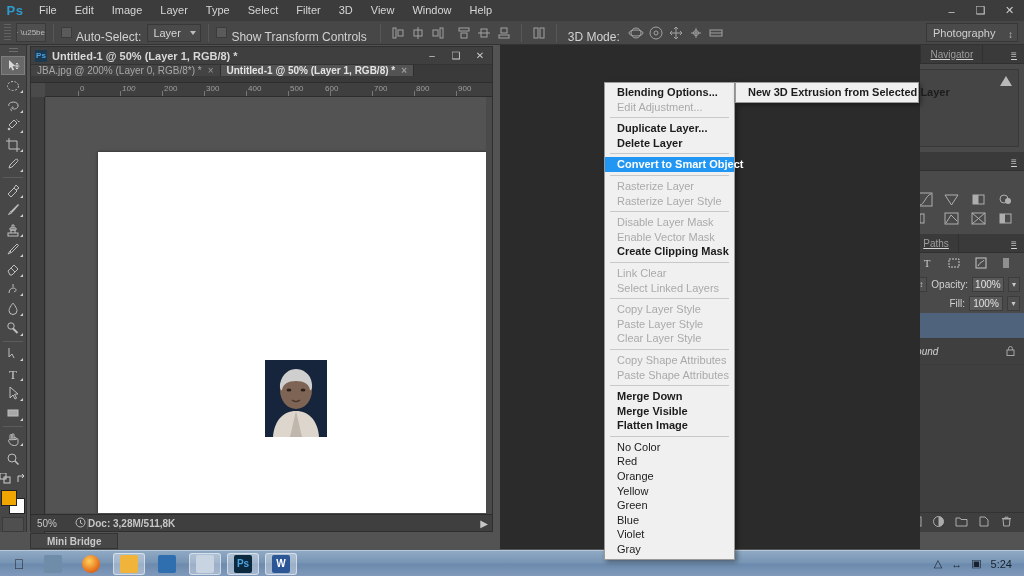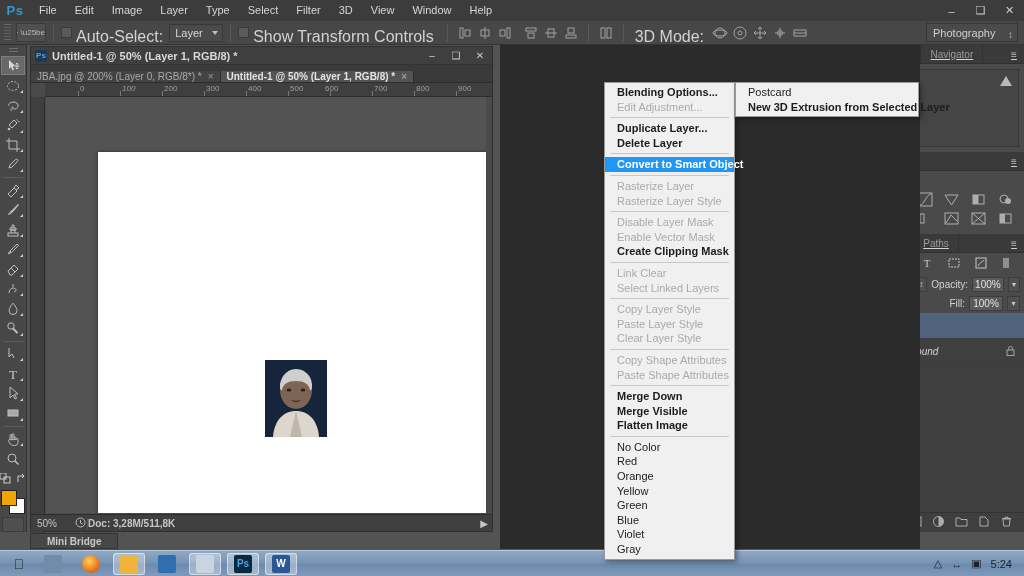--- a/index.html
+++ b/index.html
@@ -42,21 +42,21 @@
   .grip { width: 7px; height: 18px; background:
      repeating-linear-gradient(to bottom, #6e6e6e 0 1px, transparent 1px 3px);
      margin-right: 5px; opacity:.7;}
   .opt-sep { width:1px; height:18px; background:#393939; margin:0 7px;
      border-right:1px solid #585858; }
   .tool-preset {
     width: 30px; height: 19px; background:#4f4f4f; border:1px solid #3a3a3a;
     display:flex; align-items:center; justify-content:center; gap:2px;
   }
   .cbox { width:11px; height:11px; background:#5a5a5a; border:1px solid #3b3b3b; display:inline-block; }
-  .olabel { font-size:16px; color:#d2d2d2; margin:8px 6px 0 4px; white-space:nowrap;}
+  .olabel { font-size:12px; color:#d2d2d2; margin:8px 6px 0 4px; white-space:nowrap;}
   .sel-mini {
     height:18px; background:#4a4a4a; border:1px solid #383838; color:#d6d6d6;
     font-size:11px; padding:0 16px 0 5px; line-height:17px; position:relative; min-width:54px;
   }
   .sel-mini:after {
     content:""; position:absolute; right:4px; top:6px;
     border-left:3px solid transparent; border-right:3px solid transparent;
     border-top:4px solid #bdbdbd;
   }
   .align-ico { width:18px; height:18px; margin:0 1px; opacity:.72; }
@@ -95,21 +95,21 @@
   .doctitle{
     height:18px; background:#3f3f3f; display:flex; align-items:center;
     padding-left:4px; font-size:11px; font-weight:bold; color:#d9d9d9;
     border-bottom:1px solid #333;
   }
   .doc-ps{ width:12px;height:12px;background:#1b3a52;color:#4aa3df;font-size:8px;
     display:flex;align-items:center;justify-content:center;margin-right:5px;font-weight:bold;}
   .doc-wbtns{ margin-left:auto; display:flex;}
   .doc-wb{ width:24px;height:17px;display:flex;align-items:center;justify-content:center;
     color:#c9c9c9;font-size:10px;font-weight:normal;}
-  .doctabs{ height:18px; background:#3a3a3a; display:flex; align-items:flex-end;
+  .doctabs{ height:18px; background:#3a3a3a; display:flex; align-items:flex-start;
     border-bottom:1px solid #2d2d2d;}
   .dtab{ display:flex;align-items:center;padding:0 6px; font-size:10px; color:#a8a8a8;
      background:#434343; border-right:1px solid #2d2d2d; white-space:nowrap;}
   .dtab.active{ background:#535353; color:#e4e4e4; font-weight:bold;}
   .dtab .x{ margin-left:6px; font-size:10px; color:#9a9a9a;}
   .ruler-h{ position:relative; height:14px; background:#3f3f3f;
      border-bottom:1px solid #2d2d2d; margin-left:14px; overflow:hidden;}
   .ruler-v{ position:absolute; left:0; top:50px; width:14px; height:436px;
      background:#3f3f3f; border-right:1px solid #2d2d2d;}
   .rtick{ position:absolute; top:1px; font-size:8px; color:#9e9e9e; padding-left:2px;}
@@ -792,21 +792,20 @@
       <div class="cmi plain">Red</div>
       <div class="cmi plain">Orange</div>
       <div class="cmi plain">Yellow</div>
       <div class="cmi plain">Green</div>
       <div class="cmi plain">Blue</div>
       <div class="cmi plain">Violet</div>
       <div class="cmi plain">Gray</div>
     </div>
 
   <div class="submenu" id="submenu">
-      <div class="cmi plain">Postcard</div>
       <div class="cmi">New 3D Extrusion from Selected Layer</div>
     </div>
 
   <div class="taskbar">
     <span class="tb-apple"></span>
     <div class="tb-item">
       <span class="tb-ico" style="background:#6f8ca8;"></span>
     </div>
     <div class="tb-item">
       <span class="tb-ico" style="background:radial-gradient(circle at 40% 35%,#ffd15c,#e8761f 60%,#c2410c);border-radius:50%;"></span>

